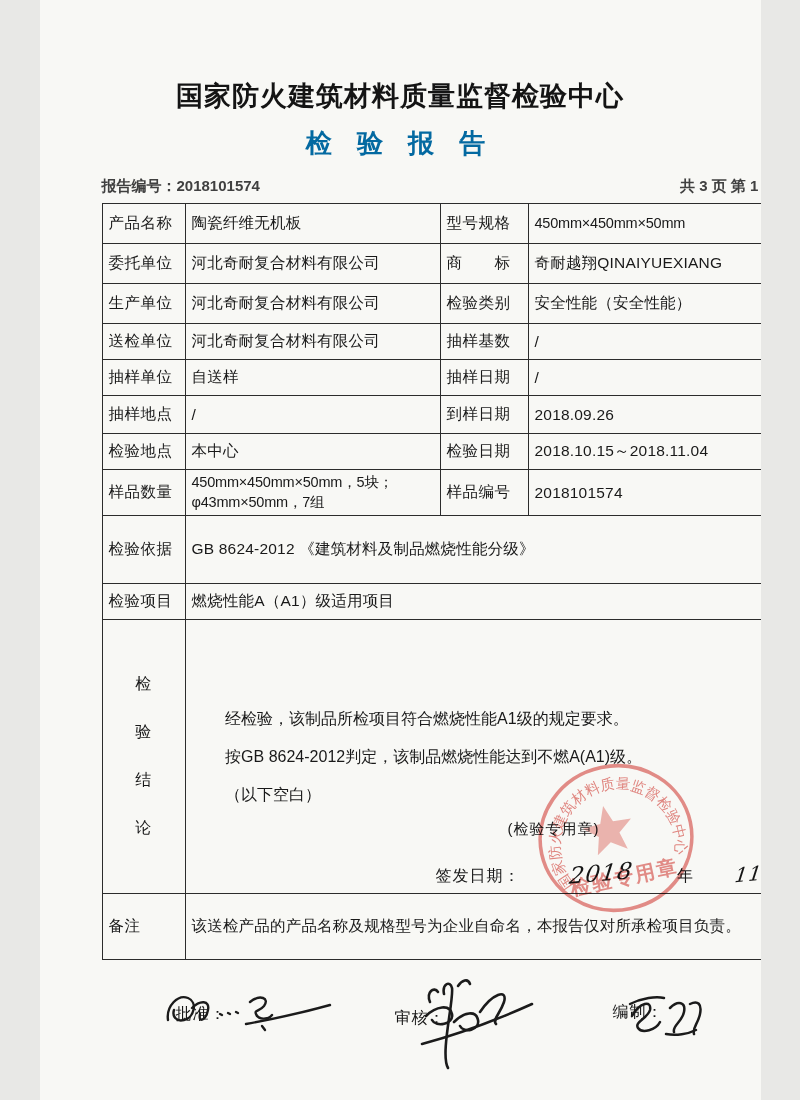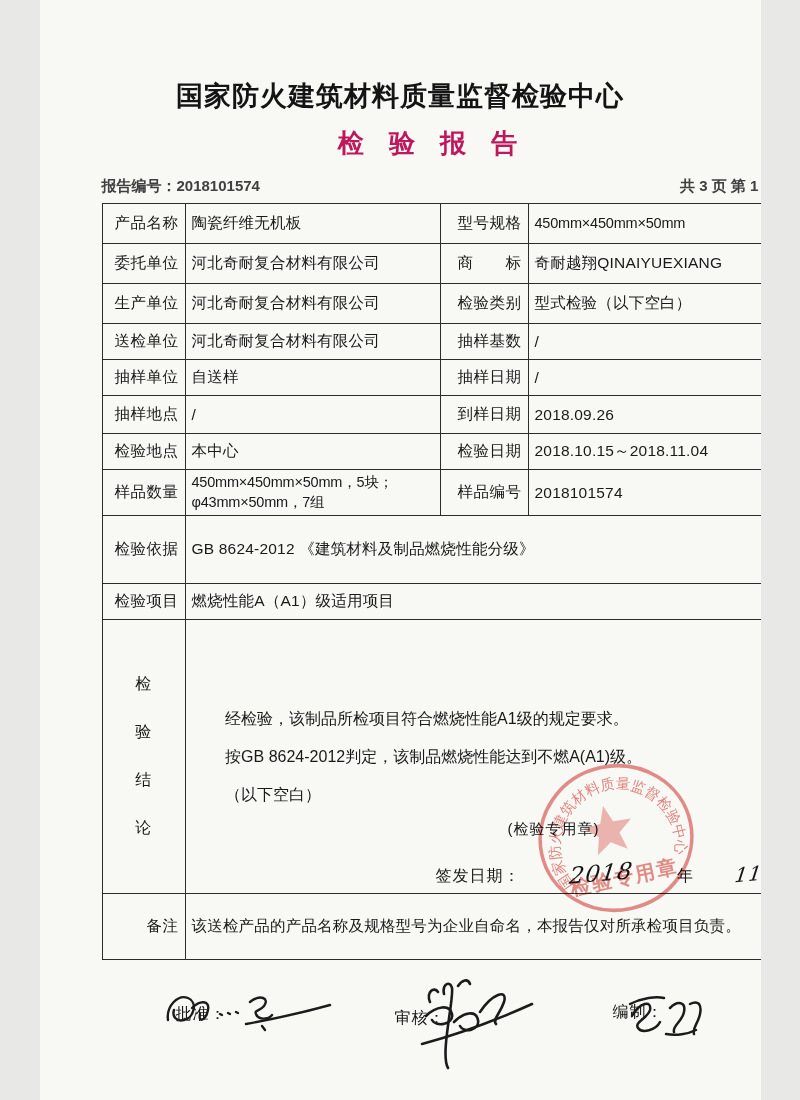--- a/index.html
+++ b/index.html
@@ -8,38 +8,38 @@
     position:relative;width:721px;height:1100px;margin:0 auto;
     background:#f8f8f5;color:#1c1c1c;overflow:hidden;
   }
   
   .org-title{
     position:absolute;left:0;top:78px;width:100%;text-align:center;
     font-size:27px;font-weight:700;letter-spacing:1px;color:#141414;
   }
   .report-title{
     position:absolute;left:0;top:126px;width:100%;text-align:center;
-    font-size:26px;font-weight:700;letter-spacing:9px;color:#be185d;padding-left:32px;
+    font-size:26px;font-weight:700;letter-spacing:9px;color:#0369a1;
   }
   .meta-row{
     position:absolute;left:62px;top:177px;width:676px;
     display:flex;justify-content:space-between;align-items:flex-end;
     font-size:15px;font-weight:600;color:#404040;
   }
   
   table.report{
     position:absolute;left:62px;top:203px;width:676px;
     border-collapse:collapse;table-layout:fixed;
     font-size:15.5px;color:#191919;
   }
   table.report td{
     border:1.8px solid #2c2c2c;vertical-align:middle;
     padding:2px 6px;overflow:hidden;
   }
-  td.lbl{text-align:right;padding:2px 2px;letter-spacing:0.5px;}
+  td.lbl{text-align:left;padding:2px 2px;letter-spacing:0.5px;}
   td.val{padding-left:9px;letter-spacing:0.2px;}
   td.dims{font-size:14.5px;letter-spacing:-0.2px;line-height:1.35;}
   
   td.concl-lbl div{display:flex;flex-direction:column;align-items:center;gap:27px;font-size:16px;}
   td.concl{position:relative;vertical-align:top;padding:6px 10px 0 10px;}
   td.concl p{margin:0;line-height:38px;text-indent:2.1em;font-size:16px;}
   .seal-note{position:absolute;left:322px;top:200px;font-size:15px;letter-spacing:1px;}
   .sign-date{
     position:absolute;left:250px;bottom:6px;
     display:flex;align-items:baseline;font-size:16px;letter-spacing:1px;white-space:nowrap;gap:33px;
@@ -86,21 +86,21 @@
       <tr style="height:40px">
         <td class="lbl">委托单位</td>
         <td class="val">河北奇耐复合材料有限公司</td>
         <td class="lbl">商　　标</td>
         <td class="val">奇耐越翔QINAIYUEXIANG</td>
       </tr>
       <tr style="height:40px">
         <td class="lbl">生产单位</td>
         <td class="val">河北奇耐复合材料有限公司</td>
         <td class="lbl">检验类别</td>
-        <td class="val">型式检验（以下空白）</td>
+        <td class="val">安全性能（安全性能）</td>
       </tr>
       <tr style="height:36px">
         <td class="lbl">送检单位</td>
         <td class="val">河北奇耐复合材料有限公司</td>
         <td class="lbl">抽样基数</td>
         <td class="val">/</td>
       </tr>
       <tr style="height:36px">
         <td class="lbl">抽样单位</td>
         <td class="val">自送样</td>

